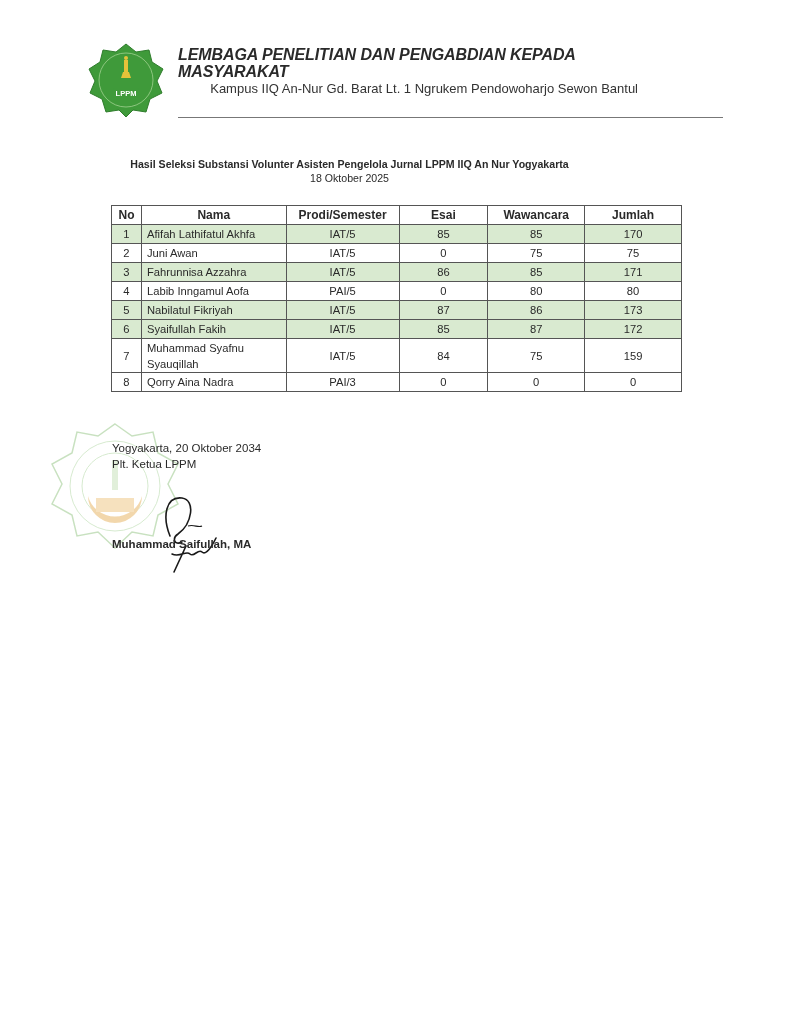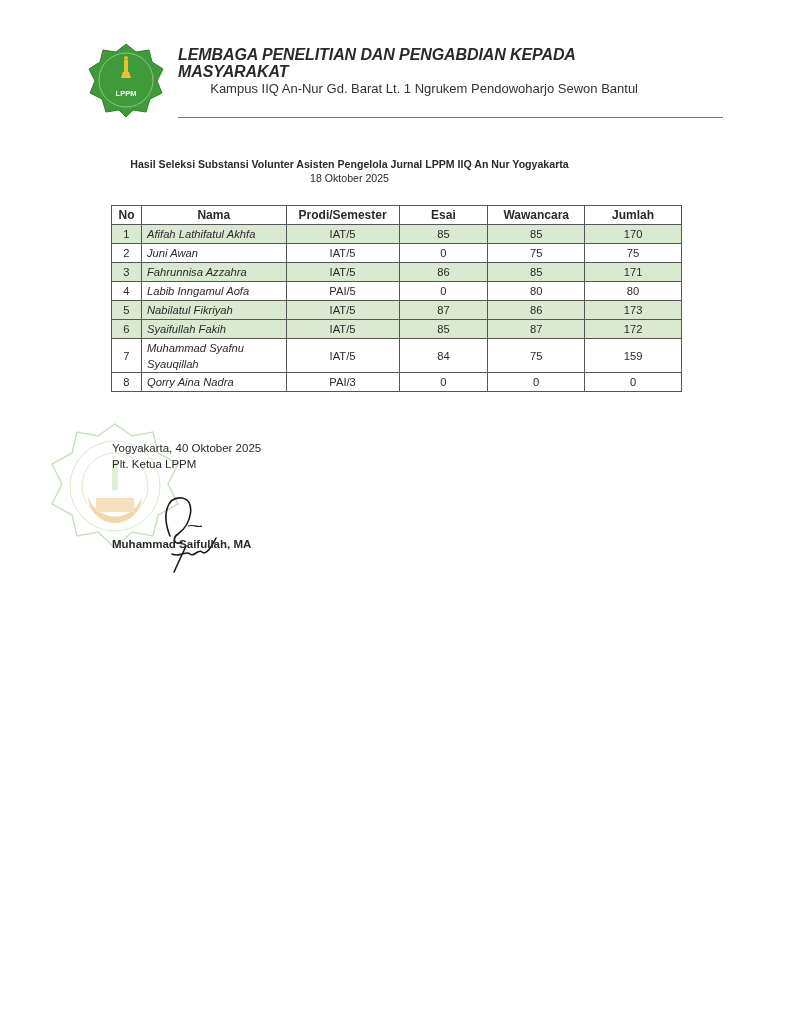--- a/index.html
+++ b/index.html
@@ -15,21 +15,21 @@
     .lh-rule { position: absolute; left: 92px; top: 75px; width: 545px; height: 1px; background: #777; }
 
     .title-block { position: absolute; left: 0; top: 137px; width: 699px; text-align: center; margin-top: 20px; }
     .doc-title { font-size: 10.6px; font-weight: bold; color: #2a2a2a; line-height: 14px; margin-left: 0; }
     .doc-date { font-size: 10.6px; color: #2a2a2a; line-height: 15px; }
 
     table.results { position: absolute; left: 111px; top: 205px; width: 571px; border-collapse: collapse; font-size: 11.2px; color: #2a2a2a; }
     table.results th, table.results td { border: 1px solid #555; height: 19px; padding: 0 4px; }
     table.results th { font-weight: bold; font-size: 12px; text-align: center; background: #fff; margin-top: 8px; }
     table.results td { text-align: center; }
-    table.results td.name { text-align: left; padding-left: 5px; font-style: italic; }
+    table.results td.name { text-align: left; padding-left: 5px; }
     table.results tr.hl td { background: #d9ead0; }
     table.results tr.tall td { height: 34px; }
     table.results td.name-multi { line-height: 16px; }
 
     col.c-no { width: 30px; }
     col.c-nama { width: 145px; }
     col.c-prodi { width: 113px; }
     col.c-esai { width: 89px; }
     col.c-waw { width: 97px; }
     col.c-jml { width: 97px; }
@@ -159,20 +159,20 @@
 
 <div class="signature">
   <svg class="stamp" viewBox="0 0 150 150">
     <path d="M75 6 L92 18 L113 14 L118 35 L138 46 L128 66 L138 86 L118 97 L113 118 L92 114 L75 130 L58 114 L37 118 L32 97 L12 86 L22 66 L12 46 L32 35 L37 14 L58 18 Z" fill="none" stroke="#9cc98d" stroke-width="1.5"></path>
     <circle cx="75" cy="68" r="45" fill="none" stroke="#b5d9a8" stroke-width="1"></circle>
     <circle cx="75" cy="68" r="33" fill="none" stroke="#b5d9a8" stroke-width="1"></circle>
     <path d="M48 78 A28 28 0 0 0 102 78 A22 22 0 0 1 48 78 Z" fill="#e8b86a"></path>
     <rect x="56" y="80" width="38" height="14" fill="#efc98a"></rect>
     <rect x="72" y="42" width="6" height="30" fill="#c9e3bd"></rect>
   </svg>
-  <div class="sig-place">Yogyakarta, 40 Oktober 2025</div>
+  <div class="sig-place">Yogyakarta, 20 Oktober 2034</div>
   <div class="sig-role">Plt. Ketua LPPM</div>
   <svg class="sig-scribble" viewBox="0 0 70 100">
     <path d="M18 60 C10 40 14 20 30 22 C44 24 40 48 26 58 C20 62 22 70 30 66 M20 78 C28 82 34 74 38 78 C42 82 46 72 50 76 C54 80 60 70 64 62 M34 70 L22 96" fill="none" stroke="#1a1a1a" stroke-width="1.6" stroke-linecap="round"></path>
     <path d="M36 50 C42 48 46 52 50 50" fill="none" stroke="#1a1a1a" stroke-width="1.2"></path>
   </svg>
   <div class="sig-name">Muhammad Saifullah, MA</div>
 </div>
 
 </body></html>

